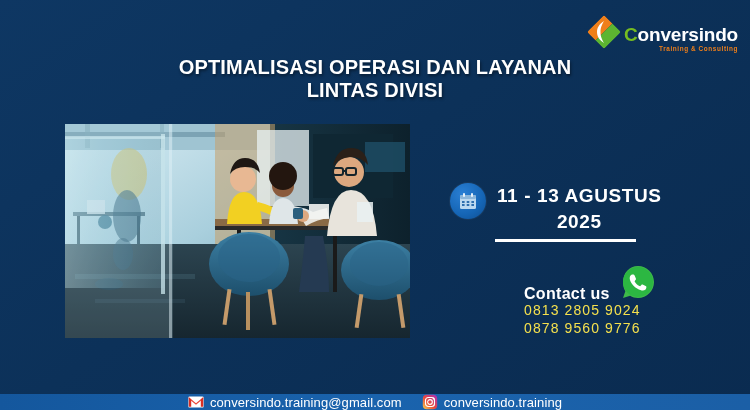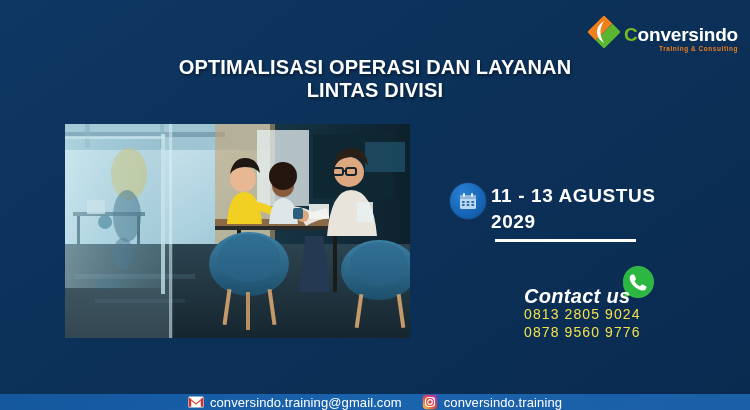--- a/index.html
+++ b/index.html
@@ -46,41 +46,41 @@
   .title .l2{display:block;}
   
   .photo{
     position:absolute;left:65px;top:124px;width:345px;height:214px;
     overflow:hidden;background:#16394f;
   }
   .photo svg{display:block;width:345px;height:214px;}
   
   .date-block{
     position:absolute;left:450px;top:183px;
-    display:flex;align-items:flex-start;gap:5px;
+    display:flex;align-items:flex-start;gap:11px;text-align:center;
   }
   .cal-circle{
     width:36px;height:36px;border-radius:50%;
     background:radial-gradient(circle at 35% 30%,#2a7fd4 0%,#1565b5 60%,#0f4e91 100%);
     display:flex;align-items:center;justify-content:center;flex:none;
     box-shadow:0 0 0 1px rgba(255,255,255,.05);
   }
   .date-text{
     color:#ffffff;font-size:19px;font-weight:bold;line-height:1.35;
     letter-spacing:.6px;max-width:200px;
   }
   .divider{
     position:absolute;left:495px;top:239px;width:141px;height:3px;background:#ffffff;
   }
   
   .contact{
     position:absolute;left:524px;top:286px;width:220px;
   }
   .contact-head{
-    color:#ffffff;font-size:20px;font-weight:bold;letter-spacing:.3px;line-height:1;font-style:italic;
+    color:#ffffff;font-size:16px;font-weight:bold;letter-spacing:.3px;line-height:1;
   }
   .phone{
     color:#f4e04d;font-size:14px;letter-spacing:1.1px;line-height:1.28;white-space:nowrap;
   }
   .wa-icon{
     position:absolute;left:620px;top:264px;width:36px;height:36px;
   }
   
   .footer{
     position:absolute;left:0;bottom:0;width:750px;height:16px;
@@ -234,21 +234,21 @@
             <rect x="8.7" y="10" width="2.6" height="2"></rect>
             <rect x="13.4" y="10" width="2.6" height="2"></rect>
           <rect x="4" y="13" width="2.6" height="2"></rect>
             <rect x="8.7" y="13" width="2.6" height="2"></rect>
             <rect x="13.4" y="13" width="2.6" height="2"></rect>
         </g>
       </svg>
     </div>
     <div class="date-text">
       <div>11 - 13 AGUSTUS</div>
-      <div>2029</div>
+      <div>2025</div>
     </div>
   </div>
   <div class="divider"></div>
 
   <div class="wa-icon">
     <svg width="36" height="36" viewBox="0 0 36 36">
       <path d="M18 2 C26.8 2 34 9.2 34 18 C34 26.8 26.8 34 18 34 C15.1 34 12.4 33.2 10.1 31.8 L3 34 L5.3 27.2 C3.8 24.8 3 21.5 3 18 C3 9.2 9.2 2 18 2 Z" fill="#3fb94a"></path>
       <circle cx="18" cy="18" r="15" fill="#2cb742"></circle>
       <path d="M13.2 10.5 c.6 0 1 .1 1.4 1 l1.3 3 c.2 .5 .1 .9 -.2 1.3 l-.8 .9 c-.3 .3 -.3 .6 -.1 1 c1 1.9 2.6 3.4 4.6 4.4 c.4 .2 .8 .2 1 -.1 l1 -1.1 c.3 -.4 .7 -.5 1.2 -.3 l3 1.4 c.7 .3 .8 .6 .8 1.2 c0 2 -1.6 3.3 -3.6 3.3 c-1.3 0 -3.3 -.6 -5.7 -2 c-2.9 -1.7 -5.1 -4.1 -6.3 -6.6 c-.8 -1.7 -1.1 -3 -1.1 -4 c0 -2.1 1.5 -3.4 2.5 -3.4 Z" fill="#ffffff"></path>
     </svg>

